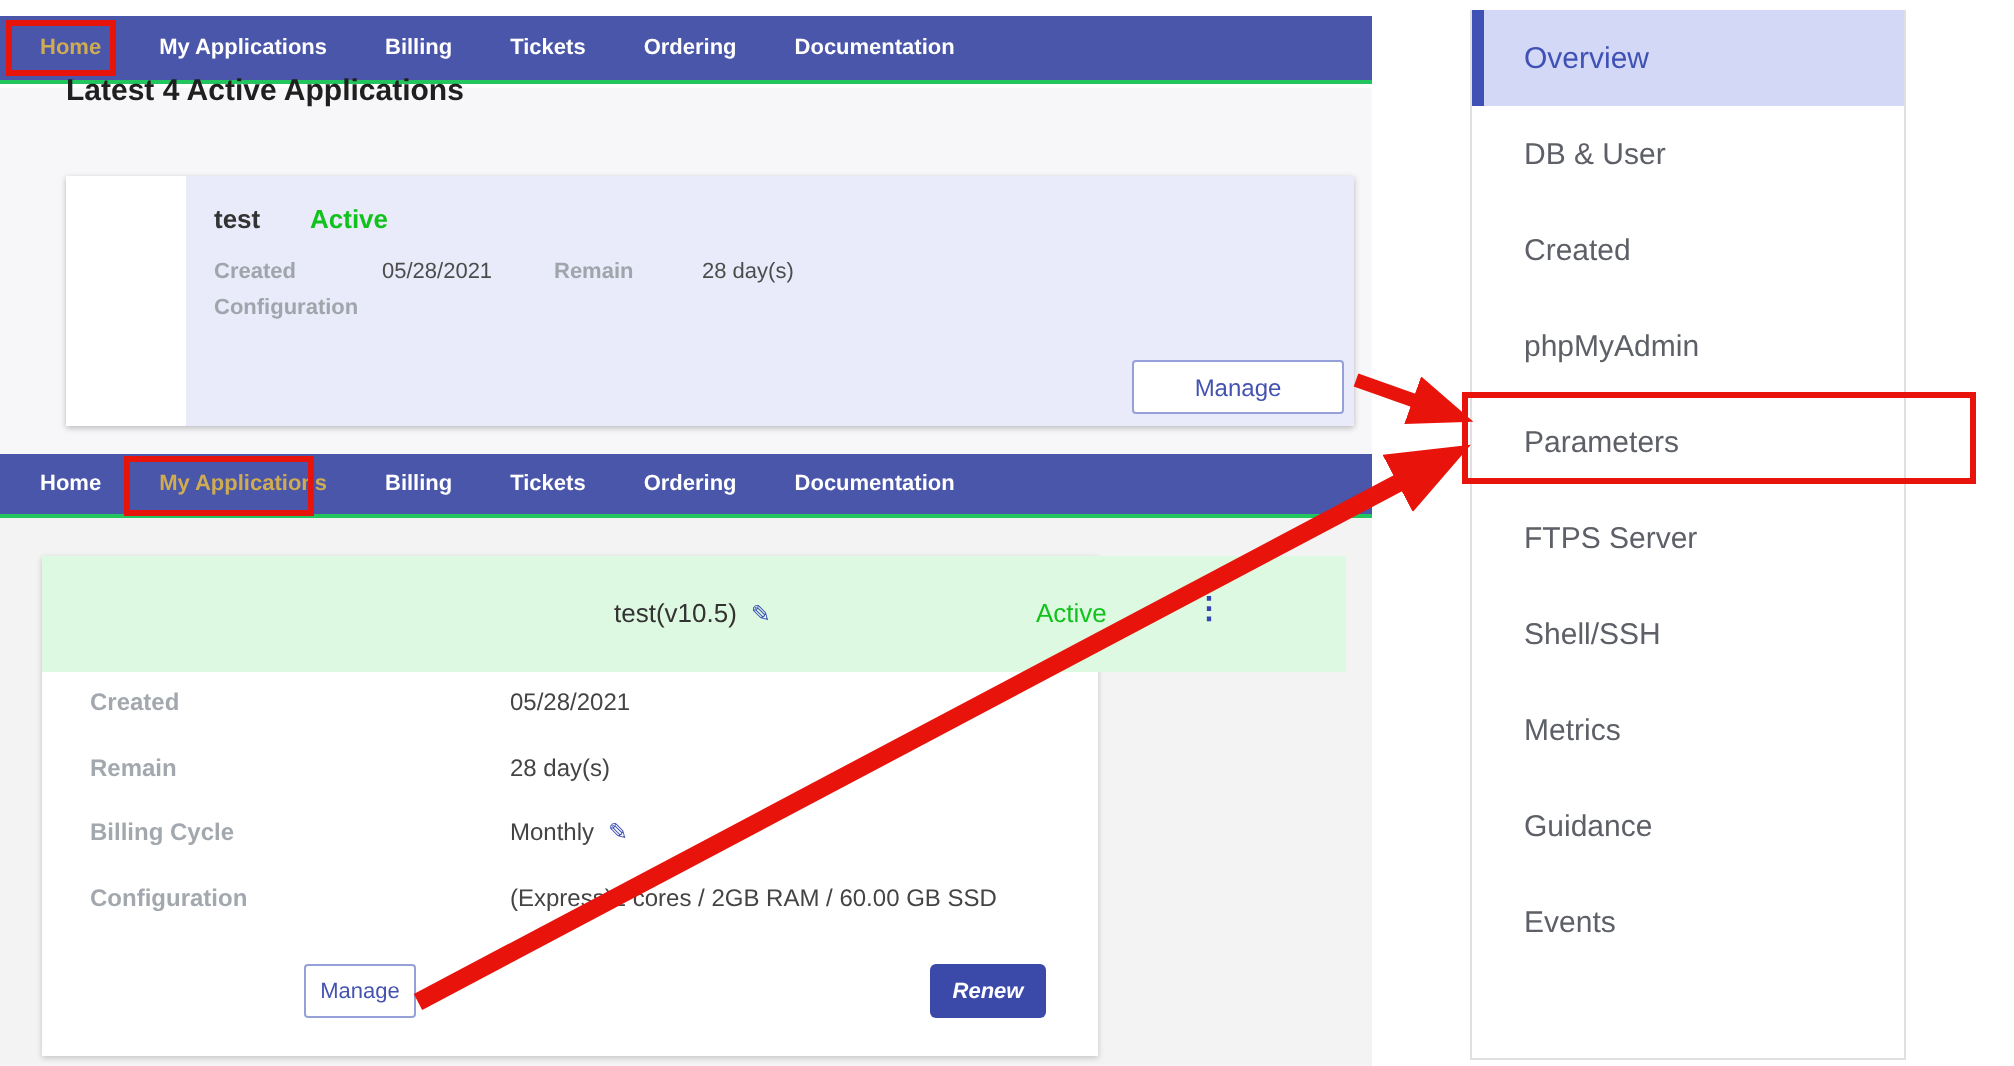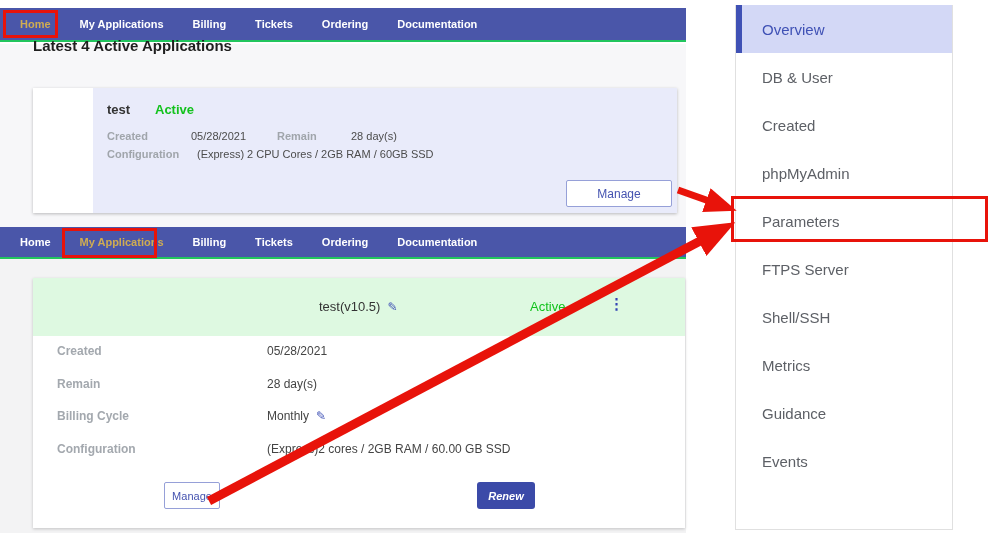--- a/index.html
+++ b/index.html
@@ -47,22 +47,22 @@
   .c1-value { position:absolute; font-size:11px; color:#4c4c4c; }
   #card-top .btn-manage {
     position:absolute; left:533px; top:92px; width:106px; height:27px;
     background:#ffffff; border:1px solid #96a0d8; border-radius:2px;
     color:#4553b0; font-size:12px; font-family:inherit; cursor:pointer;
   }
 
   
   #panel-bottom { left:0; top:259px; width:686px; height:274px; background:#f3f3f4; }
   #card-bottom {
-    left:21px; top:278px; width:652px; height:250px;
-    background:#ffffff; box-shadow:0 1px 3px rgba(0,0,0,.2);margin-left:12px;
+    left:21px; top:278px; width:528px; height:250px;
+    background:#ffffff; box-shadow:0 1px 3px rgba(0,0,0,.2);
   }
   #card-bottom .green-header {
     position:absolute; left:0; top:0; width:652px; height:58px; background:#def9e1;
   }
   #card-bottom .title  { position:absolute; left:286px; top:21px; font-size:13px; color:#333; }
   #card-bottom .status { position:absolute; left:497px; top:21px; font-size:13px; color:#12c21c; }
   #card-bottom .kebab  { position:absolute; left:576px; top:17px; font-size:15px; font-weight:bold; color:#3445b4; cursor:pointer; }
   .edit-icon { color:#3f51b5; font-size:12px; margin-left:7px; cursor:pointer; }
   .row-label { position:absolute; left:24px;  font-size:12px; font-weight:bold; color:#a3a8ae; }
   .row-value { position:absolute; left:234px; font-size:12px; color:#444; }
@@ -114,21 +114,20 @@
 <div class="abs" id="card-top">
   <div class="icon-block"></div>
   <span class="app-name">test</span>
   <span class="app-status">Active</span>
 
   <span class="c1-label" style="left:74px;  top:42px;">Created</span>
   <span class="c1-value" style="left:158px; top:42px;">05/28/2021</span>
   <span class="c1-label" style="left:244px; top:42px;">Remain</span>
   <span class="c1-value" style="left:318px; top:42px;">28 day(s)</span>
   <span class="c1-label" style="left:74px;  top:60px;">Configuration</span>
-  <span class="c1-value" style="left:164px; top:60px;">(Express) 2 CPU Cores / 2GB RAM / 60GB SSD</span>
 
   <button class="btn-manage">Manage</button>
 </div>
 
 <div class="abs" id="panel-bottom"></div>
 
 <nav class="abs navbar" id="nav-bottom">
   <span class="nav-item">Home</span>
   <span class="nav-item active">My Applications</span>
   <span class="nav-item">Billing</span>

